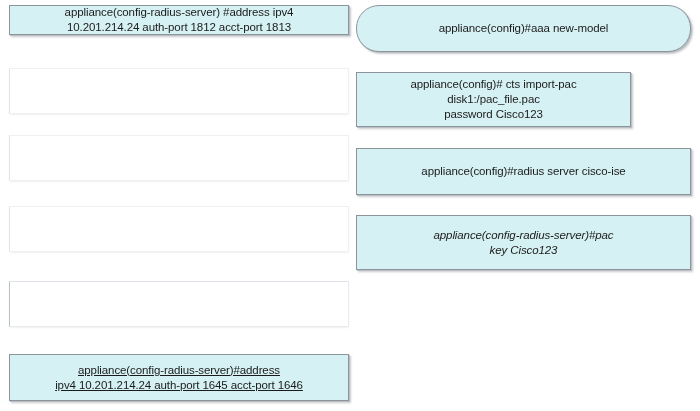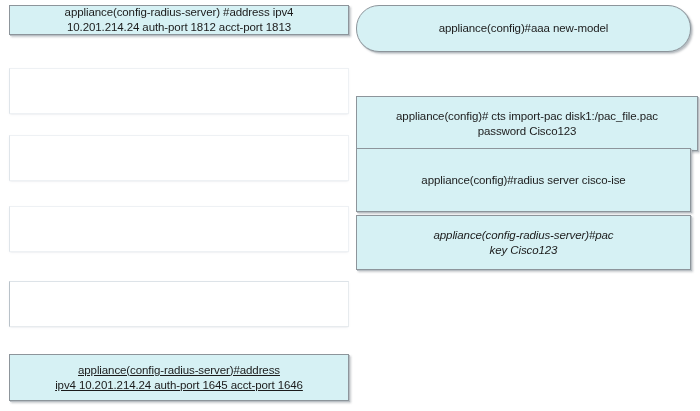--- a/index.html
+++ b/index.html
@@ -86,26 +86,26 @@
     </div>
 
   </div>
 
   <div>
 
     <div class="cmd-tile" style="left:356px; top:5px; width:335px; height:47px;border-radius:23px;">
       <span class="txt">appliance(config)#aaa new-model</span>
     </div>
 
-    <div class="cmd-tile" style="left:356px; top:72px; width:342px; height:55px;margin-top:24px;">
+    <div class="cmd-tile" style="left:356px; top:72px; width:275px; height:55px;">
       <span class="txt">appliance(config)# cts import-pac disk1:/pac_file.pac
 password Cisco123</span>
     </div>
 
-    <div class="cmd-tile" style="left:356px; top:148px; width:335px; height:64px;justify-content:center;">
+    <div class="cmd-tile" style="left:356px; top:148px; width:335px; height:47px;justify-content:center;">
       <span class="txt">appliance(config)#radius server cisco-ise</span>
     </div>
 
     <div class="cmd-tile" style="left:356px; top:215px; width:335px; height:55px;font-style:italic;">
       <span class="txt">appliance(config-radius-server)#pac
 key Cisco123</span>
     </div>
 
   </div>
 

